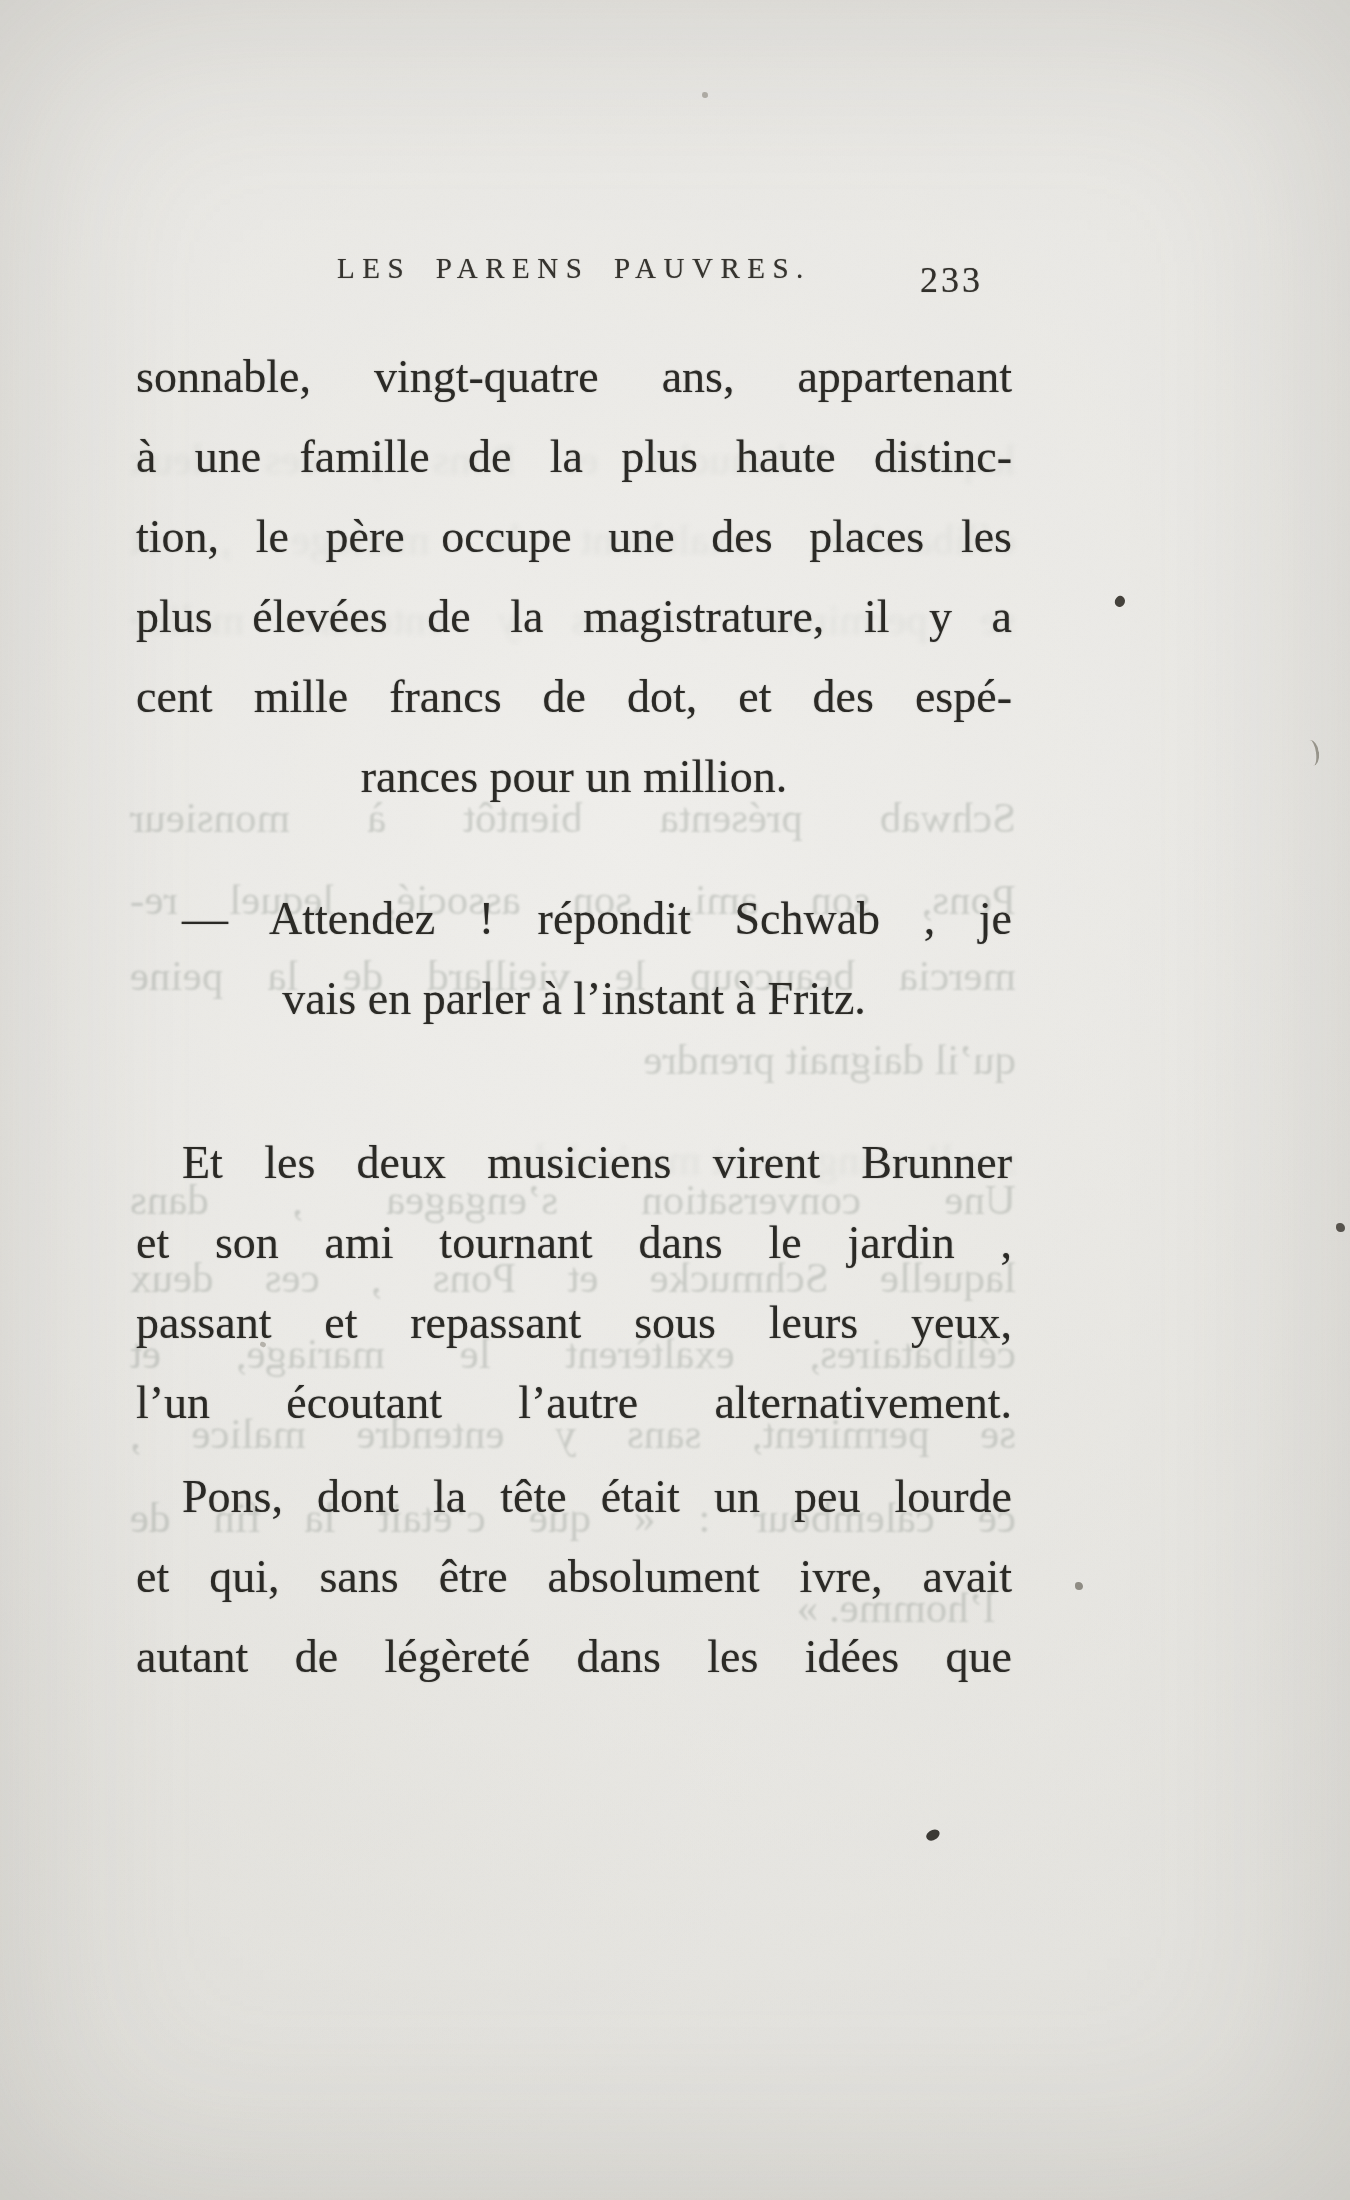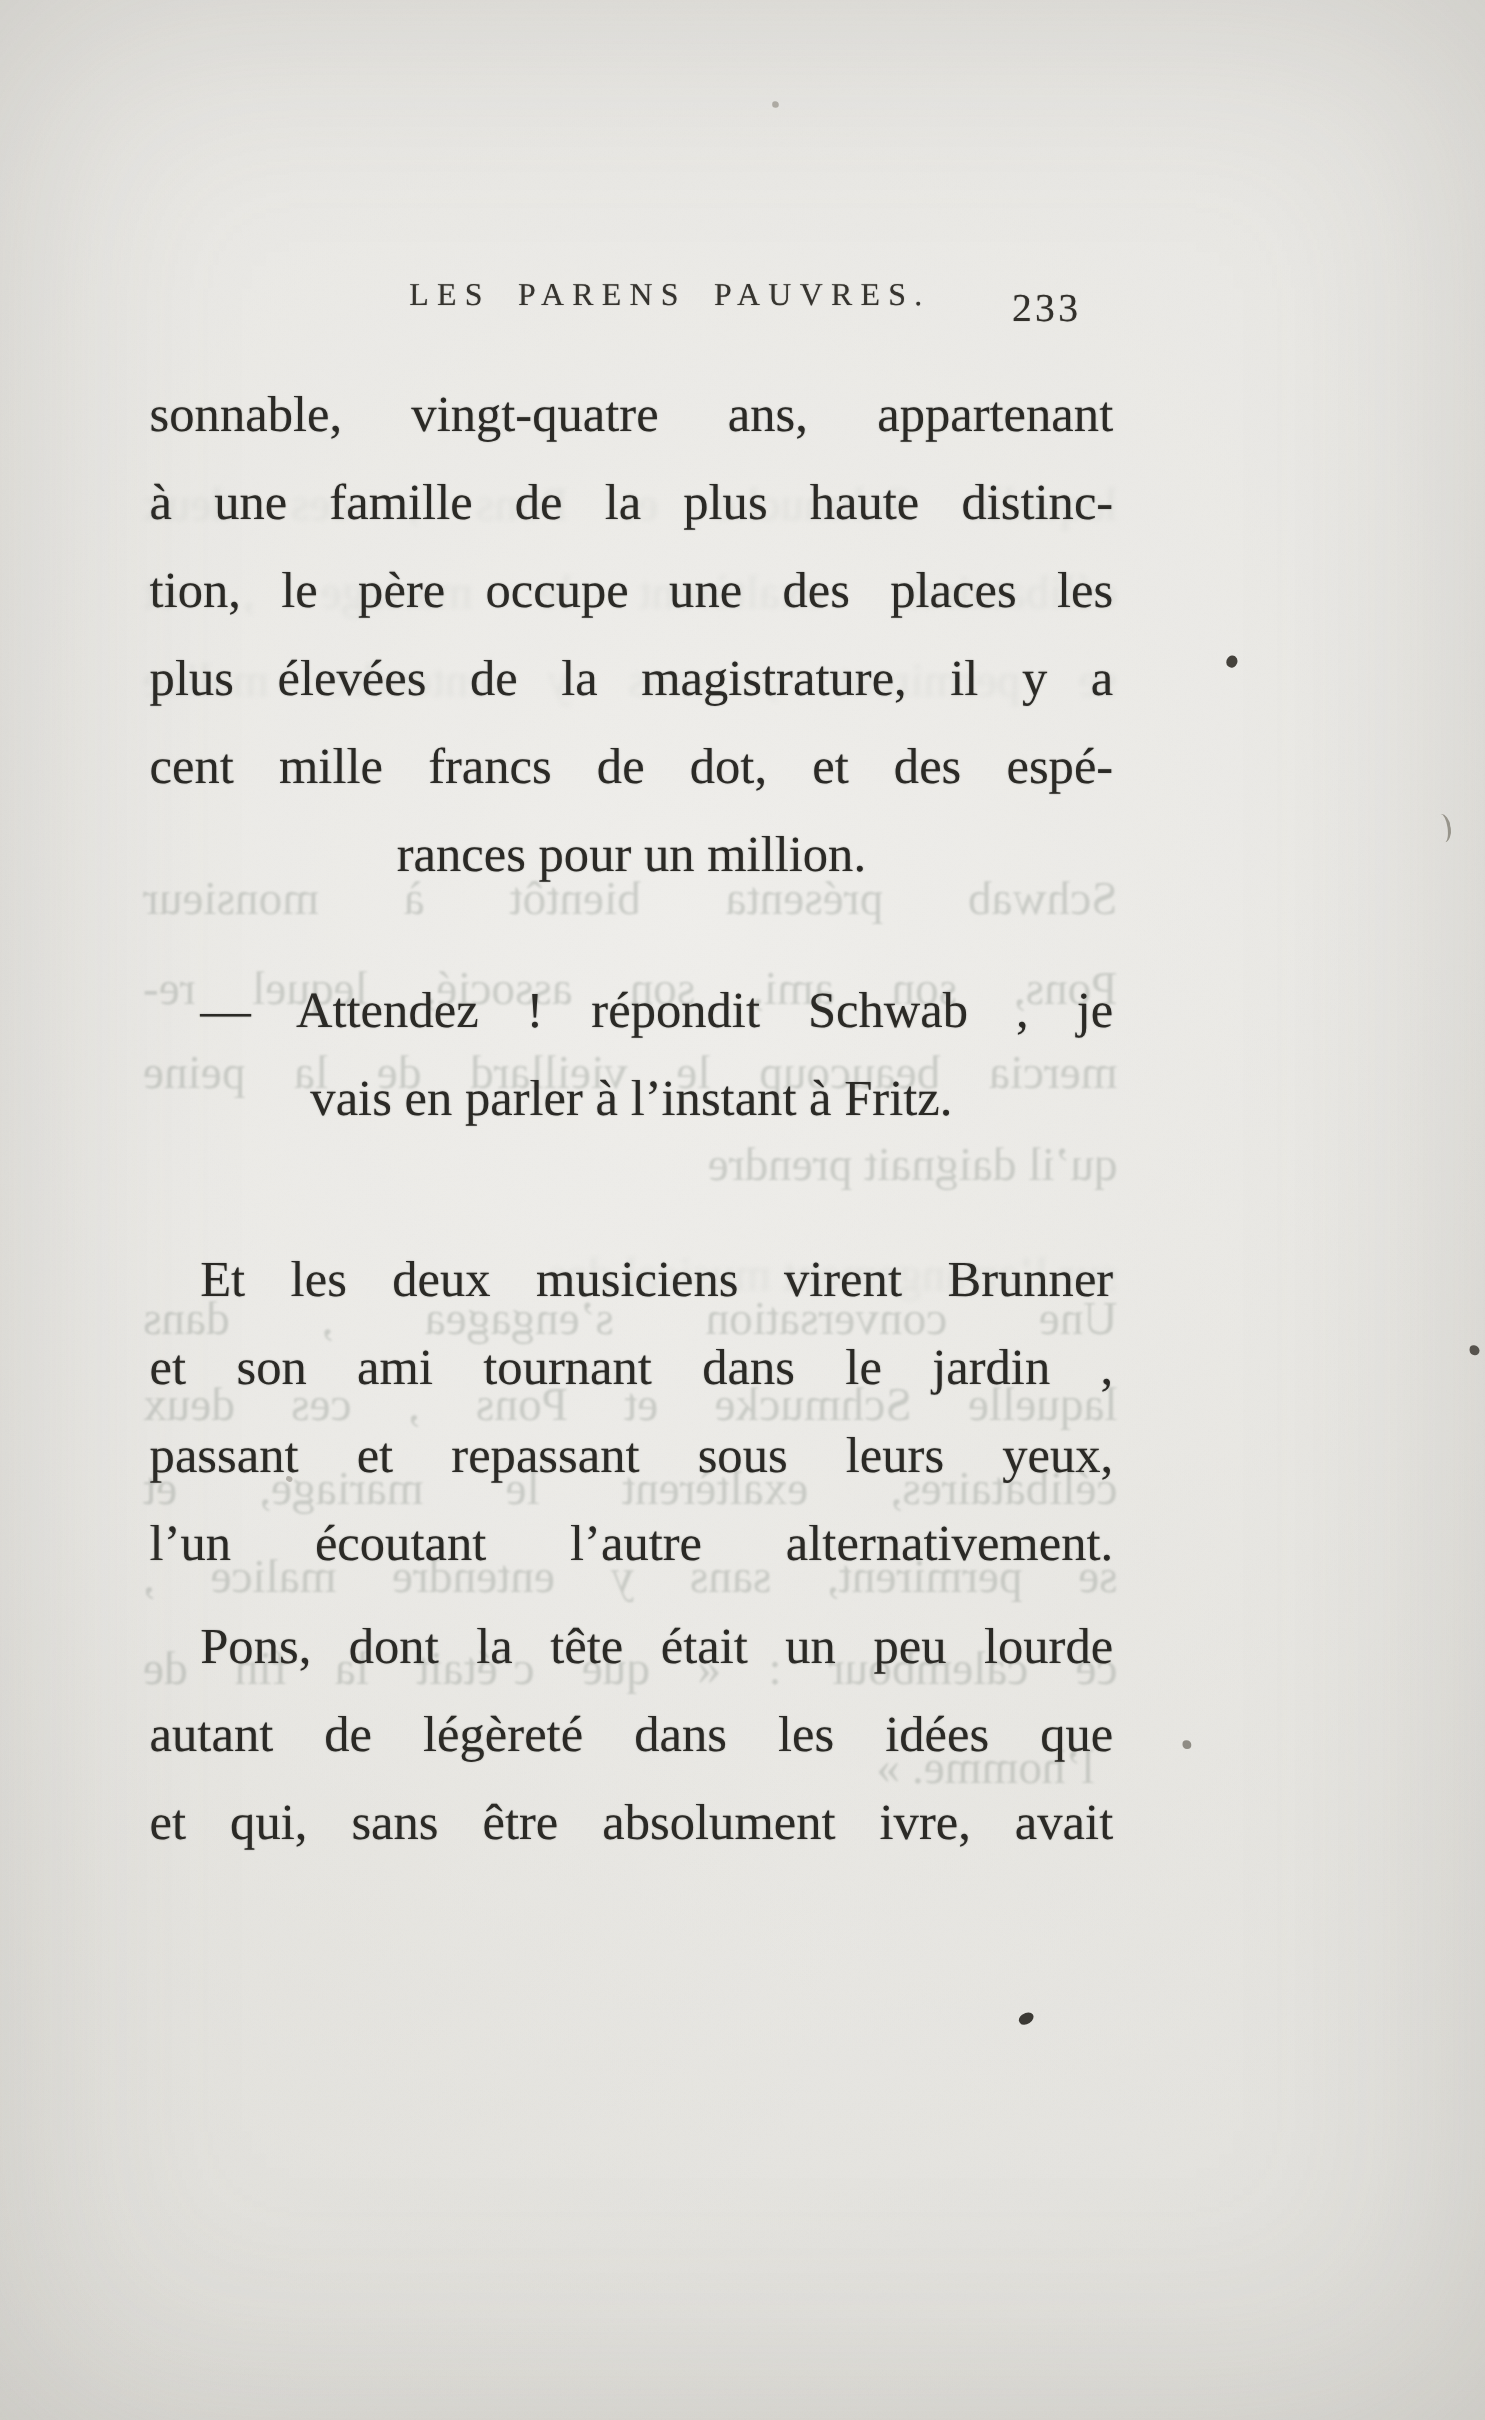--- a/index.html
+++ b/index.html
@@ -12,21 +12,21 @@
     background:
       radial-gradient(95% 70% at 46% 38%, rgba(240,239,236,.9) 0%, rgba(234,233,229,.6) 55%, rgba(222,221,216,.5) 100%),
       radial-gradient(40% 26% at 78% 62%, rgba(214,212,203,.25) 0%, rgba(214,212,203,0) 100%),
       radial-gradient(34% 20% at 22% 80%, rgba(210,208,199,.22) 0%, rgba(210,208,199,0) 100%),
       linear-gradient(180deg,#eae9e6 0%,#ebeae7 60%,#e4e3df 100%);
   }
   .vignette{position:absolute;inset:0;box-shadow:inset 0 0 220px rgba(115,110,98,.22);pointer-events:none;}
   .grain{position:absolute;inset:0;width:100%;height:100%;opacity:.8;pointer-events:none;}
 
   .running-header{
-    position:absolute;left:372px;top:252px;
+    position:absolute;left:337px;top:252px;
     font-size:29px;letter-spacing:7.5px;word-spacing:10px;
     color:#36342f;text-shadow:0 0 1px rgba(54,52,47,.55);
     white-space:nowrap;
   }
   .page-number{
     position:absolute;left:920px;top:259px;
     font-size:36px;letter-spacing:3px;color:#32302b;
     text-shadow:0 0 1px rgba(50,48,43,.55);
   }
 
@@ -106,22 +106,22 @@
         <div class="line">vais en parler à l’instant à Fritz.</div>
       </div>
       <div class="para">
         <div class="line just ind">Et les deux musiciens virent Brunner</div>
         <div class="line just">et son ami tournant dans le jardin ,</div>
         <div class="line just">passant et repassant sous leurs yeux,</div>
         <div class="line just">l’un écoutant l’autre alternativement.</div>
       </div>
       <div class="para">
         <div class="line just ind">Pons, dont la tête était un peu lourde</div>
+        <div class="line just">et qui, sans être absolument ivre, avait</div>
         <div class="line just">autant de légèreté dans les idées que</div>
-        <div class="line just">et qui, sans être absolument ivre, avait</div>
       </div>
     </div>
 
   <div class="specks-layer" id="specks-layer">
       <div class="speck" style="left: 1115px; top: 596px; width: 10px; height: 11px; background: rgb(69, 66, 60); transform: rotate(40deg);"></div>
       <div class="speck arc" style="left: 1304px; top: 740px; width: 12px; height: 26px; border-right-color: rgb(155, 152, 143); transform: rotate(-8deg);"></div>
       <div class="speck" style="left: 1336px; top: 1223px; width: 9px; height: 9px; background: rgb(85, 82, 76); transform: rotate(0deg);"></div>
       <div class="speck" style="left: 926px; top: 1830px; width: 14px; height: 10px; background: rgb(60, 58, 53); transform: rotate(-35deg);"></div>
       <div class="speck" style="left: 1075px; top: 1582px; width: 8px; height: 8px; background: rgb(143, 140, 132); transform: rotate(0deg);"></div>
       <div class="speck" style="left: 702px; top: 92px; width: 6px; height: 6px; background: rgb(176, 173, 166); transform: rotate(0deg);"></div>

